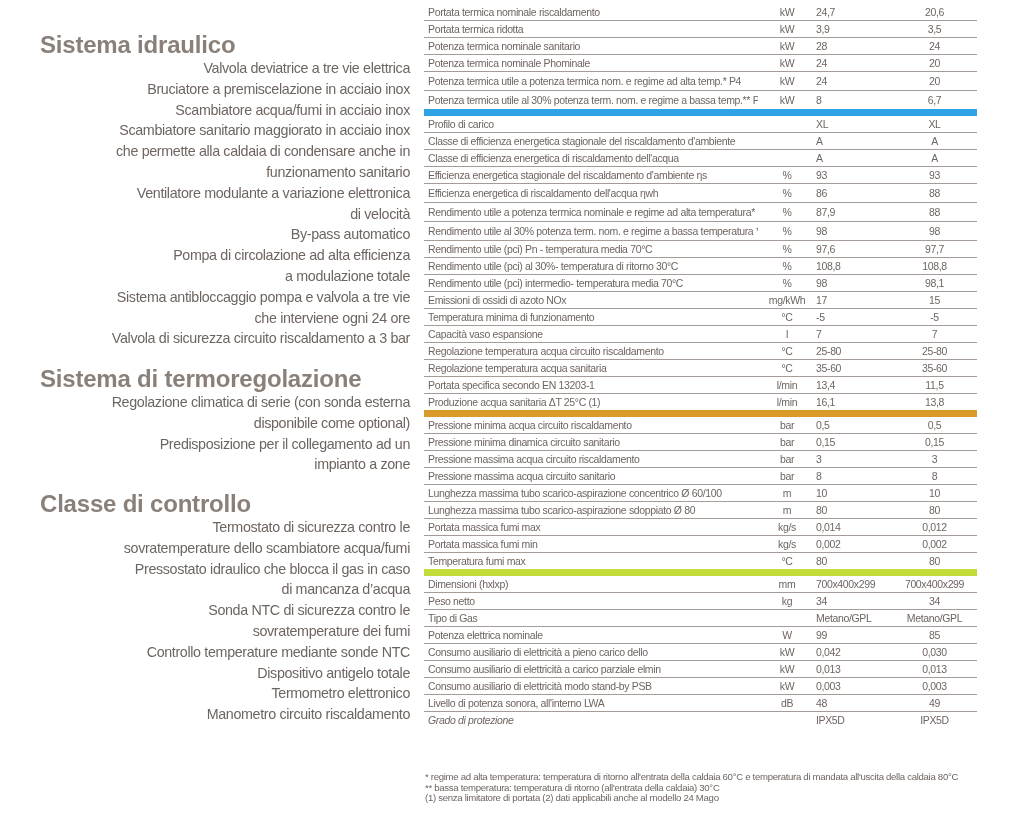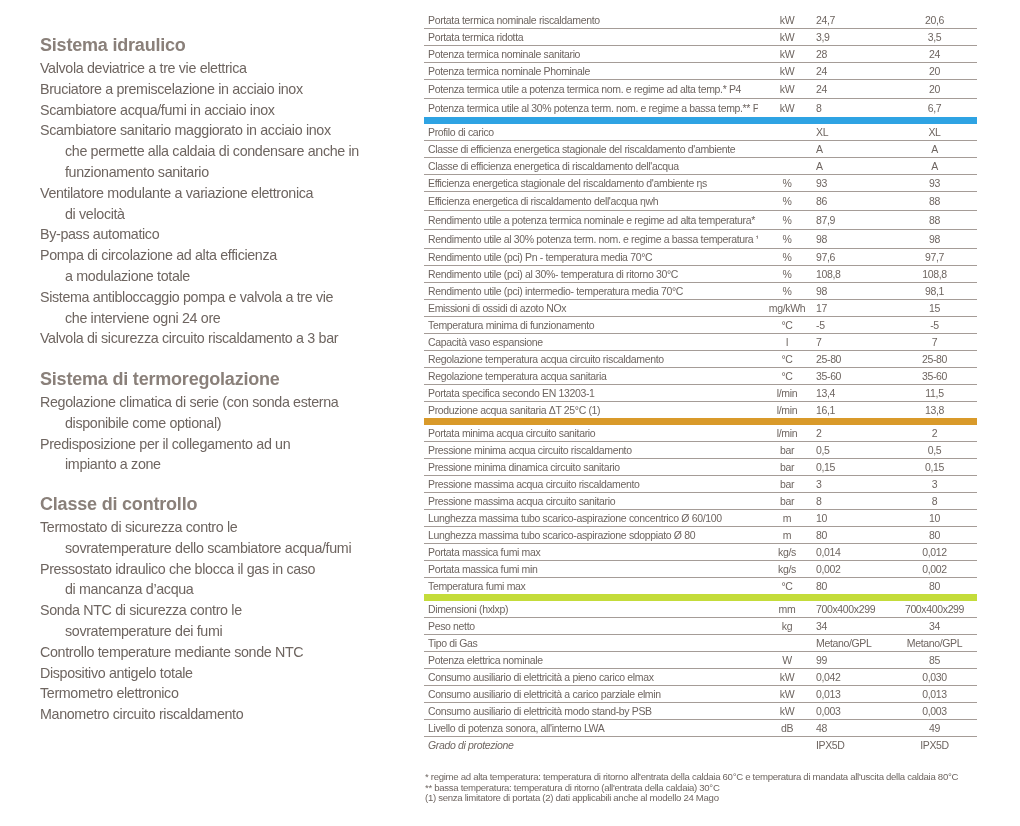--- a/index.html
+++ b/index.html
@@ -1,23 +1,23 @@
 <!DOCTYPE html>
 <html><head>
 <meta charset="utf-8">
 <style>
   html,body{margin:0;padding:0;background:#ffffff;}
   body{width:1020px;height:826px;position:relative;overflow:hidden;font-family:"Liberation Sans",sans-serif;color:#6e6560;}
   .left{position:absolute;left:40px;top:0;width:370px;}
-  .sec-title{font-size:18px;color:#8a807a;letter-spacing:-0.2px;line-height:26px;margin:0;}
+  .sec-title{font-size:24px;color:#8a807a;letter-spacing:-0.2px;line-height:26px;margin:0;}
   .sec-list{margin:0;padding:0;list-style:none;}
-  .sec-list li{font-size:14.3px;line-height:20.8px;letter-spacing:-0.35px;color:#6e6560;}
+  .sec-list li{font-size:14.3px;line-height:20.8px;letter-spacing:-0.35px;color:#6e6560;text-align:right;}
   .sec-list li .cont{display:block;padding-left:25px;}
   .page-num{position:absolute;left:40px;top:839px;font-size:14px;color:#9a928c;}
-  .table-wrap{position:absolute;left:424px;top:12px;width:553px;}
+  .table-wrap{position:absolute;left:424px;top:4px;width:553px;}
   table{border-collapse:collapse;width:553px;table-layout:fixed;}
   td{font-size:10.5px;color:#6e6560;letter-spacing:-0.35px;padding:0 0 0 4px;border-bottom:1.5px solid #a59c97;white-space:nowrap;overflow:hidden;height:16px;line-height:15px;}
   td.lbl{width:330px;}
   td.unit{width:58px;text-align:center;padding:0;margin-top:44px;}
   td.v1{width:76px;text-align:left;padding:0;}
   td.v2{width:85px;text-align:center;padding:0;}
   tr.tall td{height:18px;}
   tr.band td{height:7px;padding:0;border-bottom:none;}
   .notes{position:absolute;left:425px;top:772px;width:595px;font-size:9.6px;line-height:10.5px;color:#6e6560;letter-spacing:-0.3px;}
   .notes div{white-space:nowrap;}
@@ -205,26 +205,20 @@
         <tr>
           <td class="lbl" style="border-bottom: none;">Produzione acqua sanitaria ΔT 25°C (1)</td>
           <td class="unit" style="border-bottom: none;">l/min</td>
           <td class="v1" style="border-bottom: none;">16,1</td>
           <td class="v2" style="border-bottom: none;">13,8</td>
         </tr>
         <tr class="band">
           <td colspan="4" style="background: rgb(217, 154, 42);"></td>
         </tr>
         <tr>
-          <td class="lbl">Portata minima acqua circuito sanitario</td>
-          <td class="unit">l/min</td>
-          <td class="v1">2</td>
-          <td class="v2">2</td>
-        </tr>
-        <tr>
           <td class="lbl">Pressione minima acqua circuito riscaldamento</td>
           <td class="unit">bar</td>
           <td class="v1">0,5</td>
           <td class="v2">0,5</td>
         </tr>
         <tr>
           <td class="lbl">Pressione minima dinamica circuito sanitario</td>
           <td class="unit">bar</td>
           <td class="v1">0,15</td>
           <td class="v2">0,15</td>
@@ -292,21 +286,21 @@
           <td class="v1">Metano/GPL</td>
           <td class="v2">Metano/GPL</td>
         </tr>
         <tr>
           <td class="lbl">Potenza elettrica nominale</td>
           <td class="unit">W</td>
           <td class="v1">99</td>
           <td class="v2">85</td>
         </tr>
         <tr>
-          <td class="lbl">Consumo ausiliario di elettricità a pieno carico elmax</td>
+          <td class="lbl">Consumo ausiliario di elettricità a pieno carico dello</td>
           <td class="unit">kW</td>
           <td class="v1">0,042</td>
           <td class="v2">0,030</td>
         </tr>
         <tr>
           <td class="lbl">Consumo ausiliario di elettricità a carico parziale elmin</td>
           <td class="unit">kW</td>
           <td class="v1">0,013</td>
           <td class="v2">0,013</td>
         </tr>

